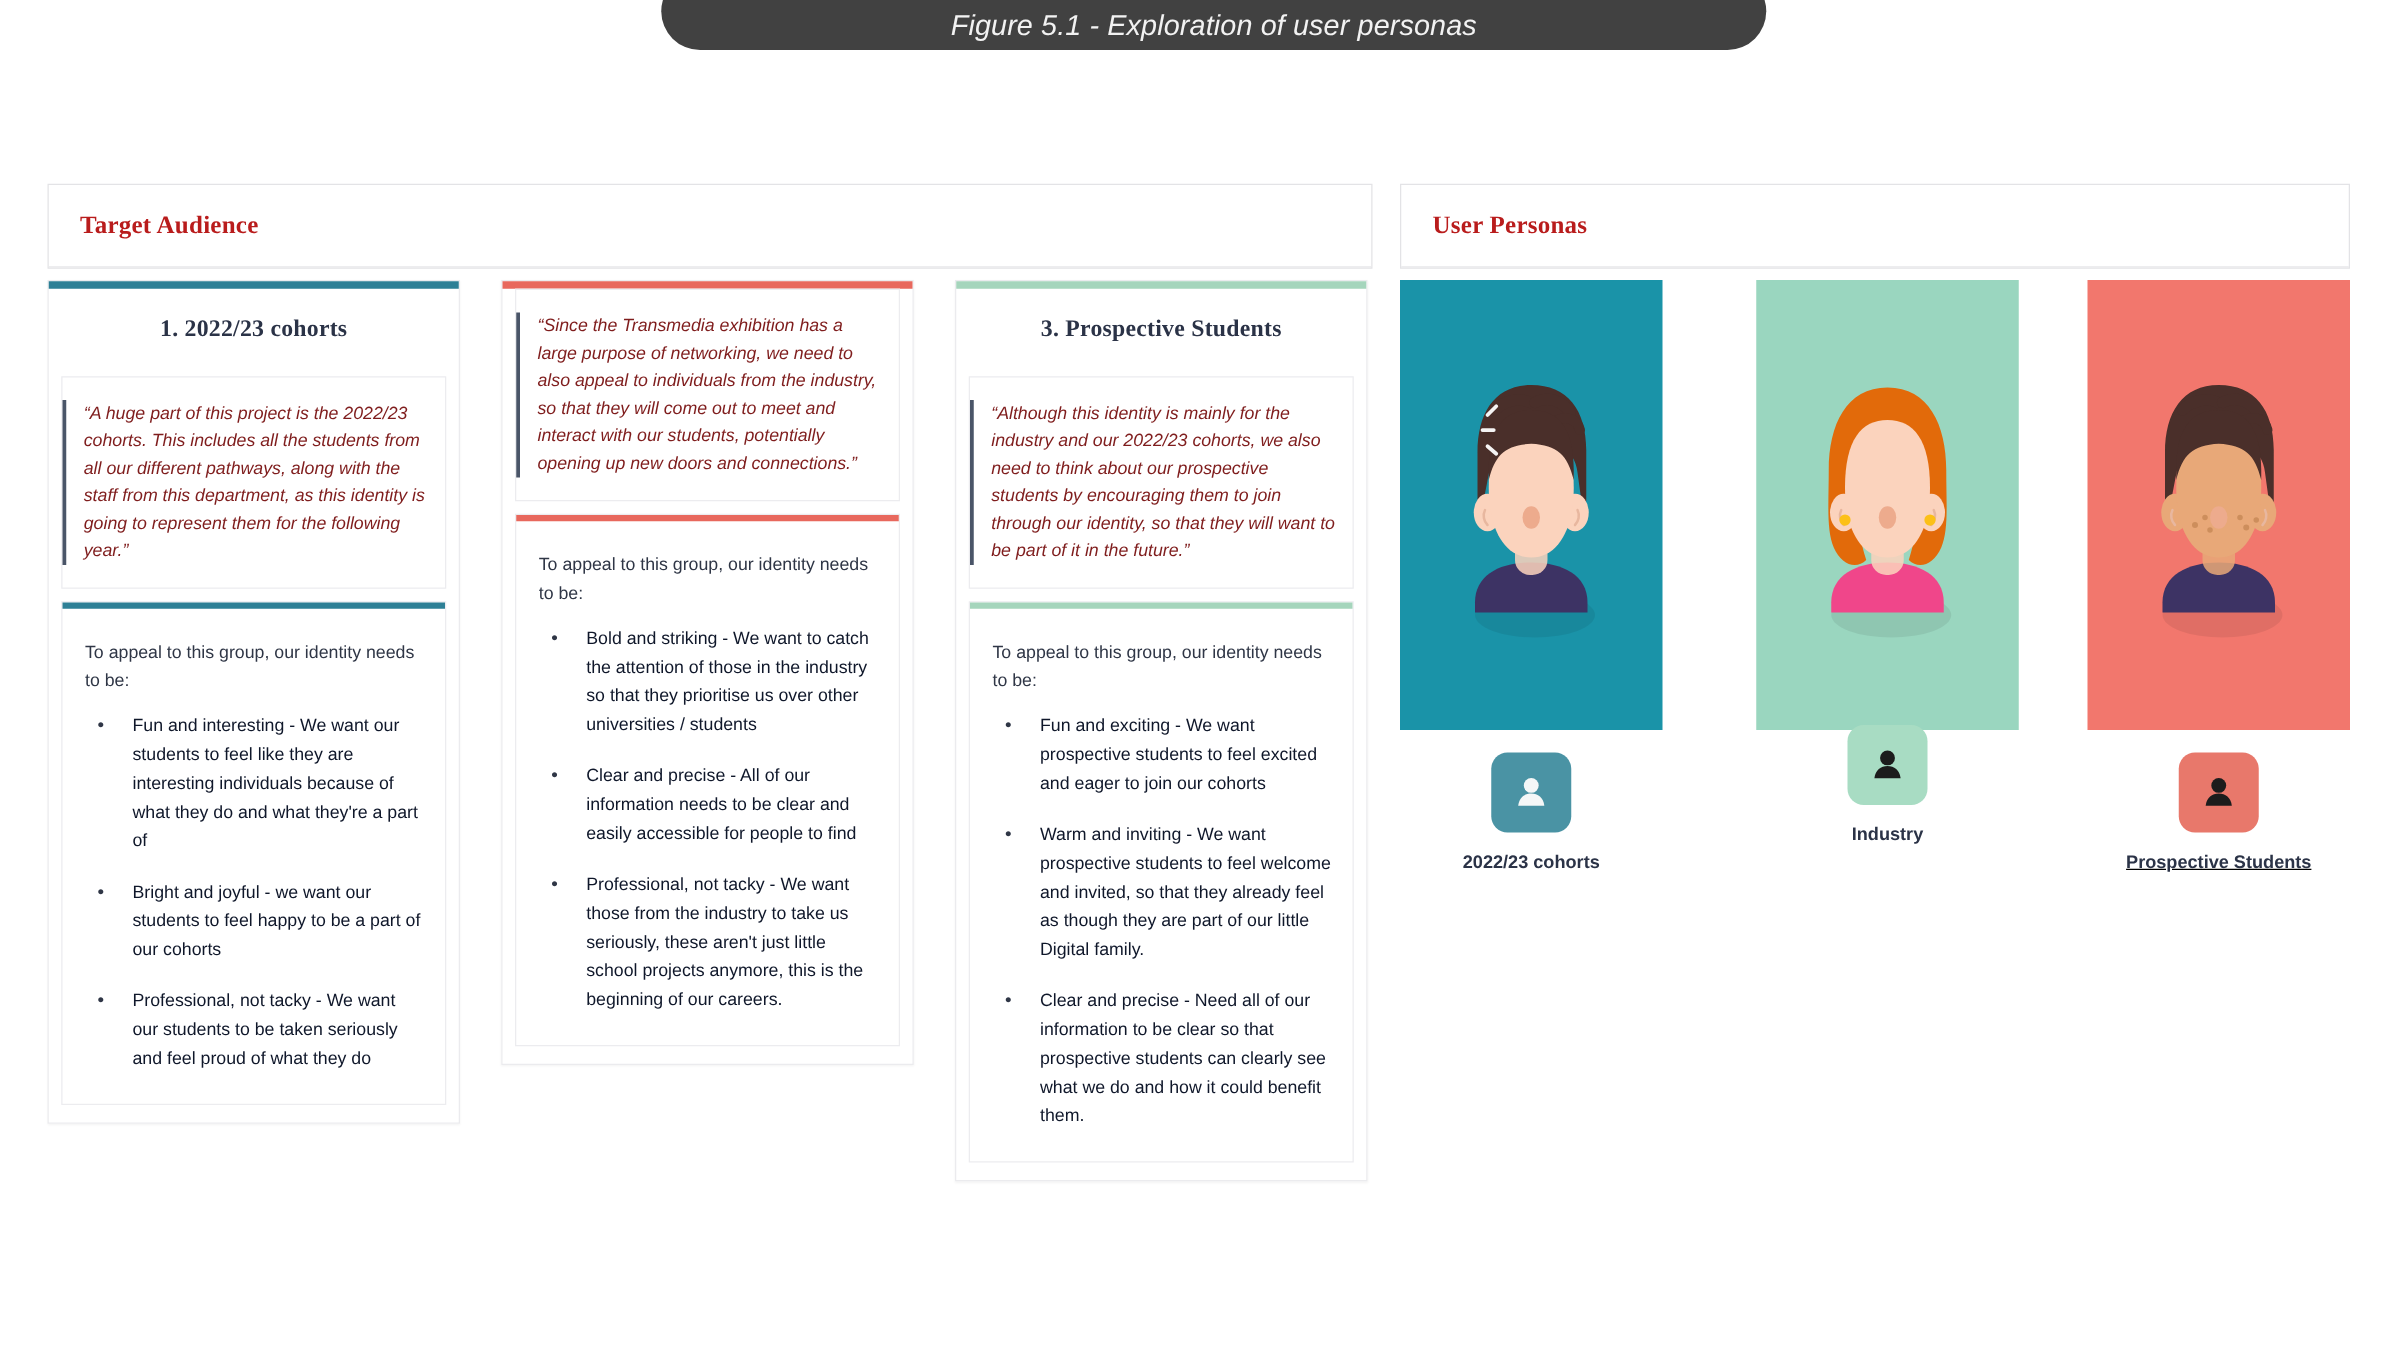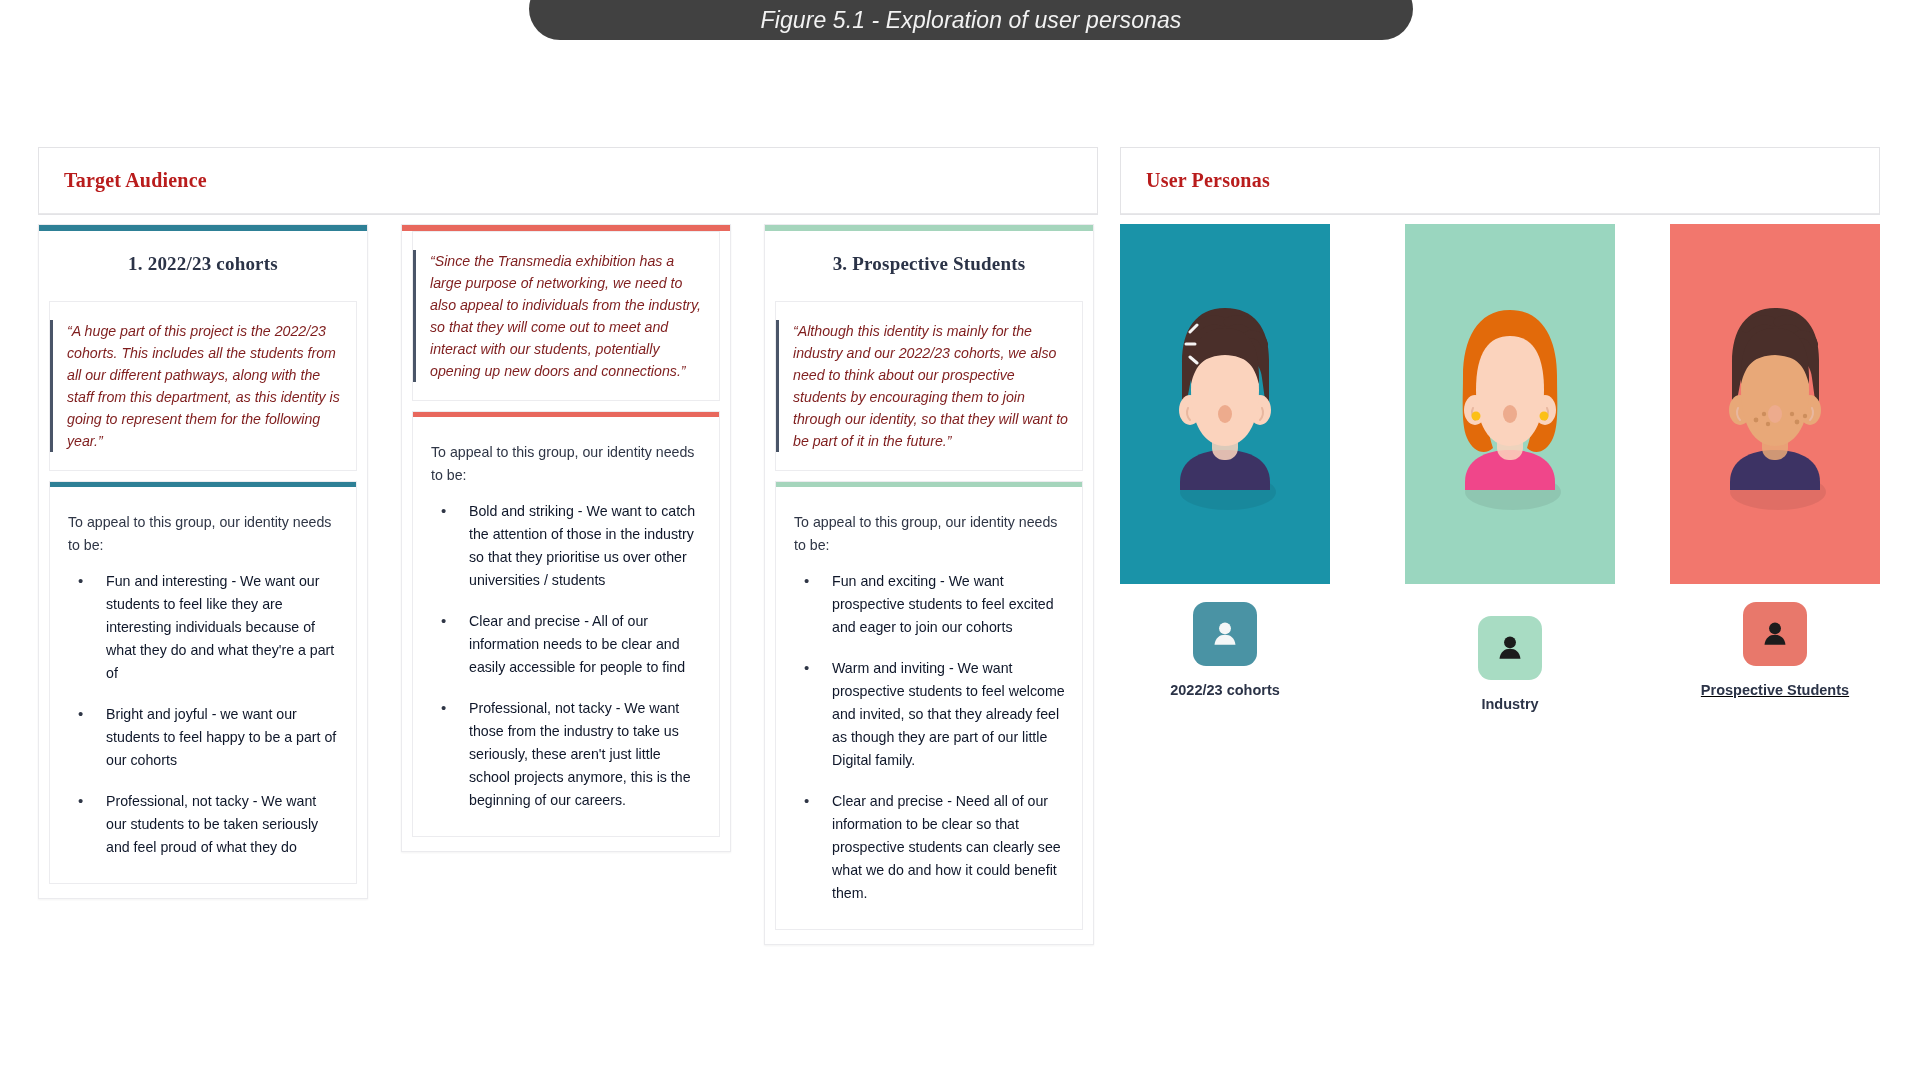--- a/index.html
+++ b/index.html
@@ -272,21 +272,21 @@
     <path d="M96 184 C98 188 97 193 94 196" stroke="#e8b79f" stroke-width="2" fill="none" stroke-linecap="round"></path>
     <path d="M25 166 C25 128 38 112 59 112 C80 112 93 128 93 166
              C93 200 80 222 59 222 C38 222 25 200 25 166 Z" fill="#fbd3bd"></path>
 
     <ellipse cx="59" cy="190" rx="7" ry="9" fill="#edab8d"></ellipse>
     <circle cx="25" cy="192" r="4.5" fill="#fcc017"></circle>
               <circle cx="93" cy="192" r="4.5" fill="#fcc017"></circle>
   </svg>
       </div>
     </div>
-    <div class="persona-badge-wrap" style="width:210px; top:392px;">
+    <div class="persona-badge-wrap" style="width:210px; top:356px;">
       <div class="persona-badge" style="background:#a8dcc3">
         <svg width="34" height="34" viewBox="0 0 24 24">
           <circle cx="12" cy="8" r="4.2" fill="#1c1c1c"></circle>
           <path d="M4.6 19.5 C5.2 14.8 8.2 12.6 12 12.6 C15.8 12.6 18.8 14.8 19.4 19.5 Z" fill="#1c1c1c"></path>
         </svg>
       </div>
       <div class="persona-label">Industry</div>
     </div>
   </div>
       <div class="persona" style="left: 550px; width: 210px;">

